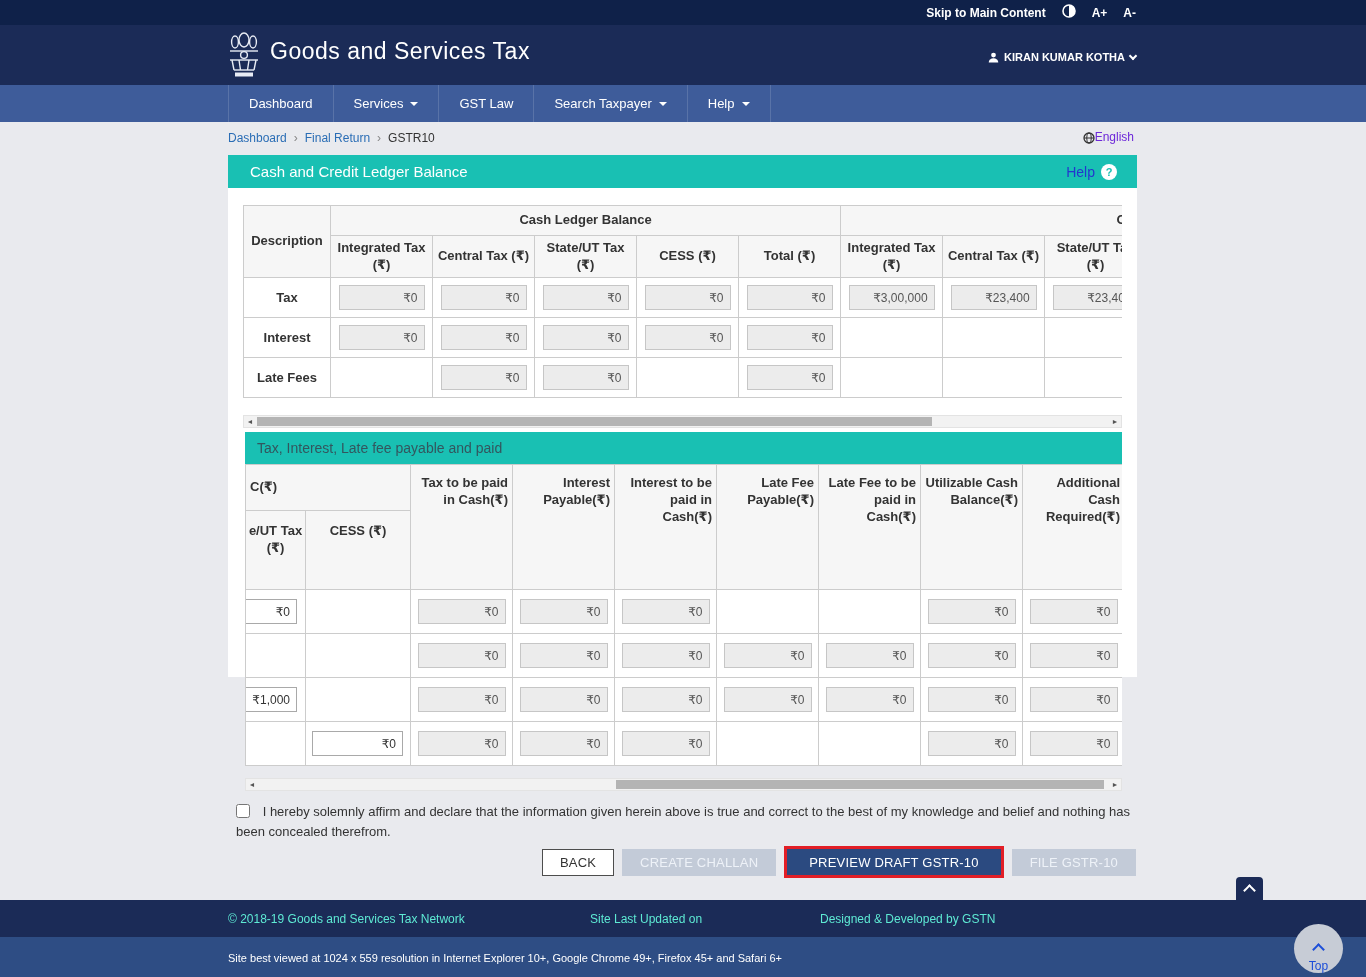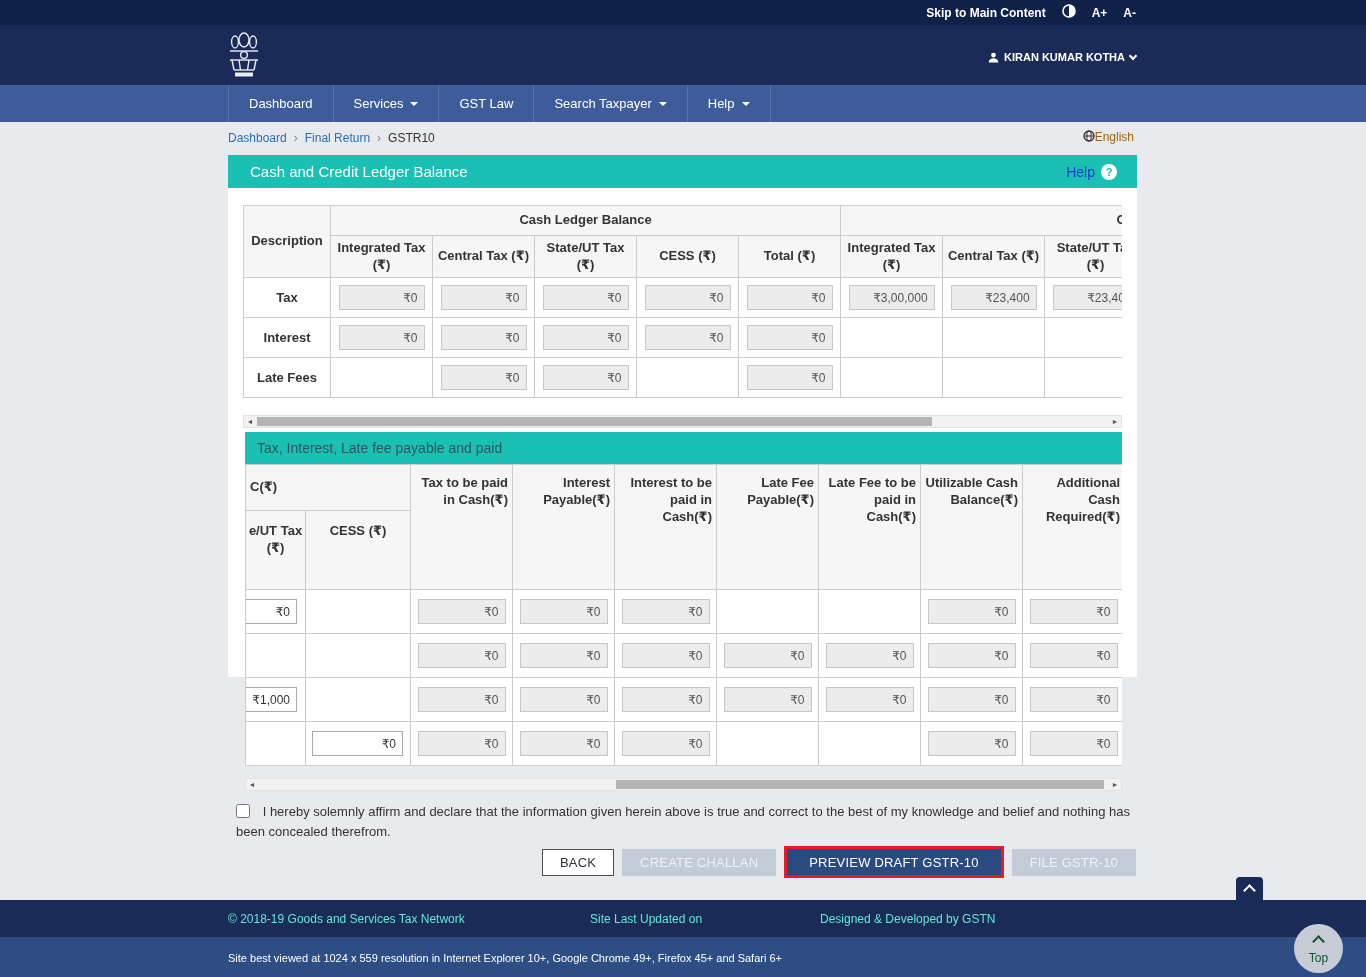--- a/index.html
+++ b/index.html
@@ -26,21 +26,21 @@
     display:flex;align-items:stretch;padding-left:228px;box-sizing:border-box}
   .nav-item{color:#fff;font-size:13px;padding:0 20px;display:flex;align-items:center;gap:7px;
     border-right:1px solid rgba(255,255,255,.14)}
   .nav-item:first-child{border-left:1px solid rgba(255,255,255,.14)}
   .caret-down{width:0;height:0;border-left:4px solid transparent;border-right:4px solid transparent;
     border-top:4px solid #fff;display:inline-block}
   
   .breadcrumb{position:absolute;top:131px;left:228px;font-size:12px;display:flex;gap:7px;align-items:center;color:#888}
   .breadcrumb a{color:#2a6db5;text-decoration:none}
   .breadcrumb .current{color:#333}
-  .lang{position:absolute;top:130px;right:232px;font-size:12px;color:#a16207;display:flex;align-items:flex-start;gap:0}
+  .lang{position:absolute;top:130px;right:232px;font-size:12px;color:#6d28d9;display:flex;align-items:flex-end;gap:0}
   
   .card{position:absolute;left:228px;top:155px;width:909px;height:522px;background:#fff}
   .tealbar1{position:absolute;left:0;top:0;width:100%;height:33px;background:#19c0b3;box-sizing:border-box;
     display:flex;align-items:center;justify-content:space-between;padding:0 20px 0 22px}
   .tealbar1 .ptitle{color:#fff;font-size:15px}
   .helpwrap{display:flex;align-items:center;gap:6px}
   .helplink{color:#2336ce;font-size:14px}
   .qicon{width:16px;height:16px;border-radius:50%;background:#fff;color:#19c0b3;font-size:11px;font-weight:bold;
     display:flex;align-items:center;justify-content:center}
   
@@ -94,21 +94,21 @@
   
   .scrolltab{position:absolute;left:1236px;top:877px;width:27px;height:23px;background:#1b2b57;
     border-radius:4px 4px 0 0;display:flex;align-items:center;justify-content:center}
   .chev{display:inline-block;width:7px;height:7px;border-left:2px solid currentColor;
     border-top:2px solid currentColor;transform:rotate(45deg)}
   .footer{position:absolute;top:900px;left:0;right:0;height:37px;background:#1b2b57;color:#5eead4;font-size:12px}
   .footer span{position:absolute;top:12px}
   .bottomstrip{position:absolute;top:937px;left:0;right:0;height:40px;background:#2e4d84;color:#fff;
     font-size:11px;padding:15px 0 0 228px;box-sizing:border-box}
   .topbtn{position:absolute;left:1294px;top:924px;width:49px;height:49px;border-radius:50%;
-    background:#c7ccd6;color:#14532d;display:flex;flex-direction:column;align-items:center;justify-content:center;gap:7px}
+    background:#c7ccd6;color:#1d4ed8;display:flex;flex-direction:column;align-items:center;justify-content:flex-end;gap:7px}
   .topbtn .lbl{font-size:12px;margin-top:-2px}
 </style>
 </head>
 <body>
 
 <div class="topbar">
   <span class="skip">Skip to Main Content</span>
   <span>
     <svg width="14" height="14" viewBox="0 0 14 14">
         <circle cx="7" cy="7" r="6" fill="none" stroke="#fff" stroke-width="1.6"></circle>
@@ -128,20 +128,21 @@
         <ellipse cx="25" cy="10" rx="3.4" ry="6"></ellipse>
         <line x1="2" y1="19" x2="30" y2="19"></line>
         <circle cx="16" cy="23" r="3.4"></circle>
         <line x1="2" y1="28" x2="30" y2="28"></line>
         <path d="M4 28 L6 38 M11 28 L12.5 38 M21 28 L19.5 38 M28 28 L26 38"></path>
         <line x1="6" y1="38" x2="26" y2="38"></line>
         <rect x="7" y="40.5" width="18" height="4" fill="#e8ecf5" stroke="none"></rect>
       </g>
     </svg>
   </span>
+  <span class="app-title">Goods and Services Tax</span>
   <span class="user">
     <svg width="11" height="11" viewBox="0 0 12 12">
         <circle cx="6" cy="3.4" r="2.6" fill="#fff"></circle>
         <path d="M0.8 11.5 a5.2 4.6 0 0 1 10.4 0 Z" fill="#fff"></path>
       </svg>
     <span>KIRAN KUMAR KOTHA</span>
     <span class="chev" style="transform:rotate(225deg);width:4px;height:4px;margin-top:-3px"></span>
   </span>
 </div>
 

